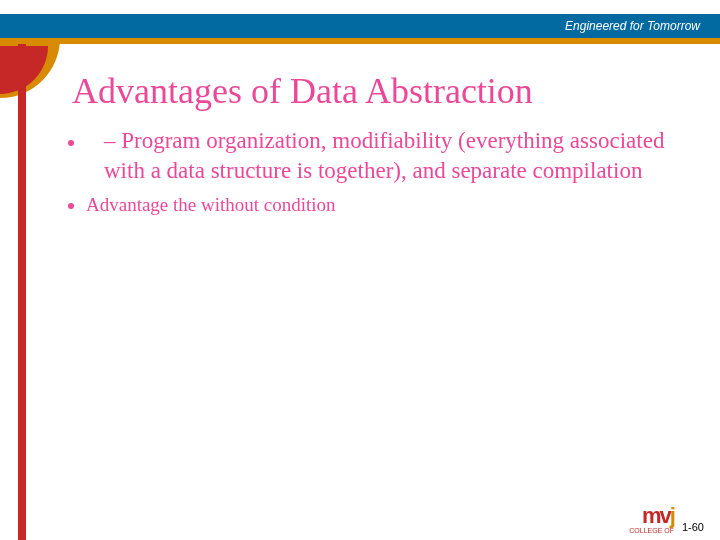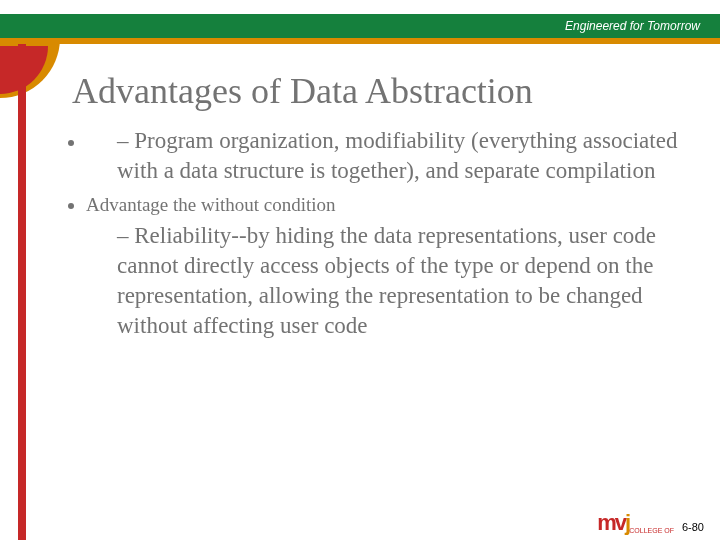--- a/index.html
+++ b/index.html
@@ -10,21 +10,21 @@
     font-family: "Times New Roman", Times, serif;
     position: relative;
     overflow: hidden;
   }
   .top-banner {
     position: absolute;
     top: 14px;
     left: 0;
     right: 0;
     height: 24px;
-    background: #15803d;
+    background: #0369a1;
     display: flex;
     justify-content: flex-end;
     align-items: center;
     padding-right: 20px;
   }
   .tagline {
     color: #ffffff;
     font-family: Arial, Helvetica, sans-serif;
     font-size: 12px;
     font-style: italic;
@@ -62,56 +62,56 @@
     width: 48px;
     height: 48px;
     background: #c62828;
     border-bottom-right-radius: 48px;
   }
   .content {
     position: absolute;
     top: 70px;
     left: 72px;
     right: 40px;
-    color: #737373;
+    color: #ec4899;
   }
   .title {
     font-size: 36px;
     font-weight: normal;
     margin-bottom: 14px;
   }
   .level1 {
     list-style: disc;
     margin-left: 14px;
     font-size: 19px;
     line-height: 1.35;
   }
   .level1 > li { margin-bottom: 6px; }
   .level2 {
     list-style: none;
-    margin-left: 31px;
+    margin-left: 18px;
     margin-top: 4px;
     font-size: 23px;
     line-height: 1.3;
   }
   .level2 > li::before {
     content: "– ";
   }
   .footer {
     position: absolute;
     right: 14px;
     bottom: 6px;
     display: flex;
     align-items: flex-end;
     gap: 6px;
     font-family: Arial, sans-serif;
   }
   .footer-logo {
     display: flex;
-    flex-direction: row;
+    flex-direction: column;
     align-items: flex-end;
     font-size: 7px;
     color: #c62828;
     line-height: 1;
   }
   .footer-logo .mark {
     font-size: 22px;
     font-weight: bold;
     letter-spacing: -2px;
   }
@@ -136,26 +136,23 @@
 <div class="content">
   <h1 class="title">Advantages of Data Abstraction</h1>
   <ul class="level1">
     <li>
       <ul class="level2">
         <li>Program organization, modifiability (everything associated with a data structure is together), and separate compilation</li>
       </ul>
     </li>
     <li>
       <span>Advantage the without condition</span>
-      <ul class="level2">
-        <li>Reliability--by hiding the data representations, user code cannot directly access objects of the type or depend on the representation, allowing the representation to be changed without affecting user code</li>
-      </ul>
     </li>
   </ul>
 </div>
 
 <div class="footer">
   <div class="footer-logo">
     <span class="mark"><span>m</span><span>v</span><span class="j">j</span></span>
     <span>COLLEGE OF</span>
   </div>
-  <span class="page-num">6-80</span>
+  <span class="page-num">1-60</span>
 </div>
 
 </body></html>

